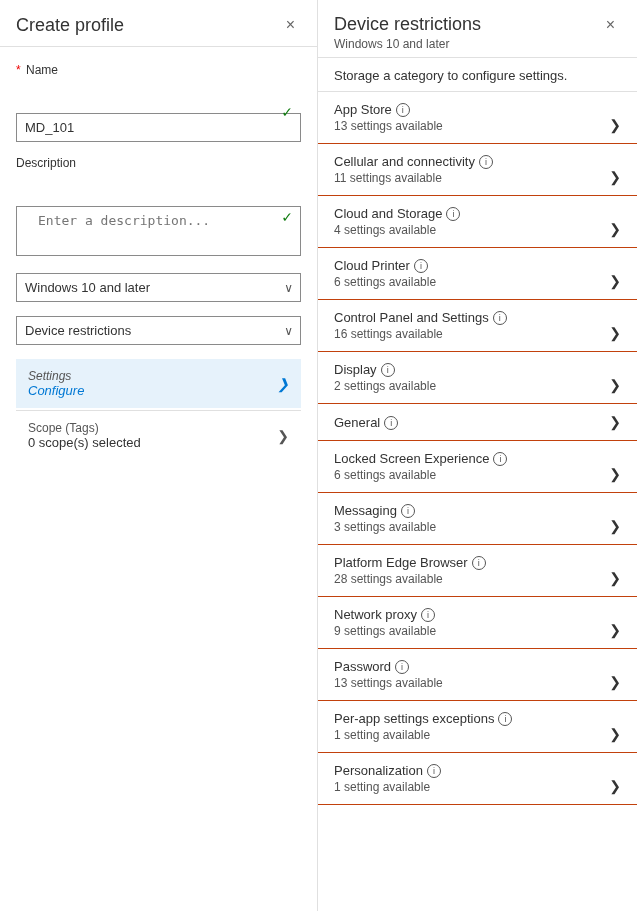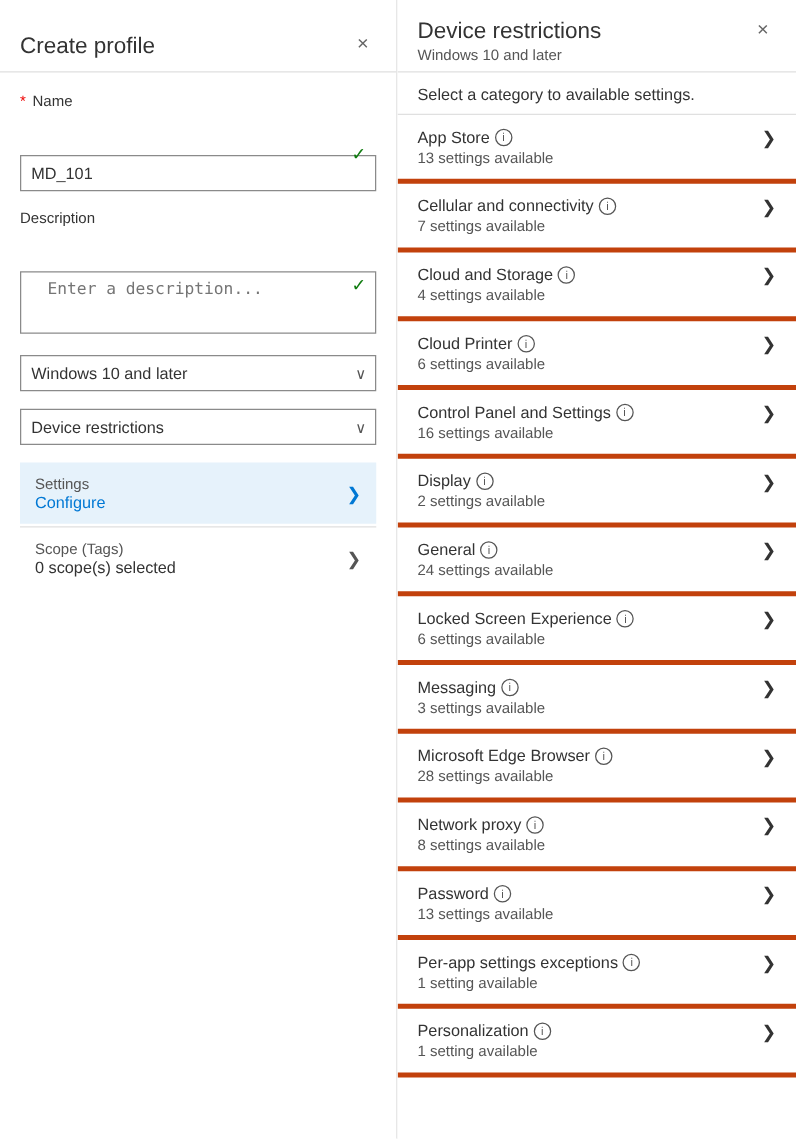--- a/index.html
+++ b/index.html
@@ -20,21 +20,21 @@
       border-right: 1px solid #e0e0e0;
       display: flex;
       flex-direction: column;
       padding: 0;
       background: #fff;
     }
     .panel-header {
       display: flex;
       align-items: center;
       justify-content: space-between;
-      padding: 25px 16px 10px 16px;
+      padding: 14px 16px 10px 16px;
       border-bottom: 1px solid #e0e0e0;
     }
     .panel-header-title {
       font-size: 18px;
       font-weight: 400;
       color: #333;
     }
     .close-btn {
       cursor: pointer;
       font-size: 16px;
@@ -115,20 +115,21 @@
     .nav-item {
       display: flex;
       align-items: center;
       justify-content: space-between;
       padding: 10px 12px;
       cursor: pointer;
       margin-bottom: 2px;
     }
     .nav-item.active {
       background: #e6f2fb;
+      font-style: italic;
     }
     .nav-item-label {
       font-size: 12px;
       color: #555;
     }
     .nav-item-value {
       font-size: 13px;
       color: #0078d4;
       font-weight: 500;
     }
@@ -203,24 +204,24 @@
       font-size: 13px;
       color: #333;
       border-bottom: 1px solid #e0e0e0;
     }
     .categories-list {
       flex: 1;
       overflow-y: auto;
     }
     .category-item {
       display: flex;
-      align-items: flex-start;
+      align-items: flex-end;
       justify-content: space-between;
       padding: 10px 16px;
-      border-bottom: 4px solid #c2410c;
+      border-bottom: 1px solid #c2410c;
       cursor: pointer;
     }
     .category-info {
       flex: 1;
     }
     .category-name {
       font-size: 13px;
       color: #333;
       display: flex;
       align-items: center;
@@ -323,41 +324,41 @@
 
 <div class="right-panel">
   <div class="right-header">
     <div class="right-header-info">
       <div class="right-title">Device restrictions</div>
       <div class="right-subtitle">Windows 10 and later</div>
     </div>
     <button class="right-close">×</button>
   </div>
 
-  <div class="right-description">Select a category to available settings.</div>
+  <div class="right-description">Storage a category to configure settings.</div>
 
   <div class="categories-list" id="categories-list">
 
   <div class="category-item">
       <div class="category-info">
         <div class="category-name">
           <span>App Store</span>
           <span class="info-icon">i</span>
         </div>
         <div class="category-count">13 settings available</div>
       </div>
       <span class="category-chevron">❯</span>
     </div>
       <div class="category-item">
       <div class="category-info">
         <div class="category-name">
           <span>Cellular and connectivity</span>
           <span class="info-icon">i</span>
         </div>
-        <div class="category-count">7 settings available</div>
+        <div class="category-count">11 settings available</div>
       </div>
       <span class="category-chevron">❯</span>
     </div>
       <div class="category-item">
       <div class="category-info">
         <div class="category-name">
           <span>Cloud and Storage</span>
           <span class="info-icon">i</span>
         </div>
         <div class="category-count">4 settings available</div>
@@ -393,21 +394,20 @@
         <div class="category-count">2 settings available</div>
       </div>
       <span class="category-chevron">❯</span>
     </div>
       <div class="category-item">
       <div class="category-info">
         <div class="category-name">
           <span>General</span>
           <span class="info-icon">i</span>
         </div>
-        <div class="category-count">24 settings available</div>
       </div>
       <span class="category-chevron">❯</span>
     </div>
       <div class="category-item">
       <div class="category-info">
         <div class="category-name">
           <span>Locked Screen Experience</span>
           <span class="info-icon">i</span>
         </div>
         <div class="category-count">6 settings available</div>
@@ -420,34 +420,34 @@
           <span>Messaging</span>
           <span class="info-icon">i</span>
         </div>
         <div class="category-count">3 settings available</div>
       </div>
       <span class="category-chevron">❯</span>
     </div>
       <div class="category-item">
       <div class="category-info">
         <div class="category-name">
-          <span>Microsoft Edge Browser</span>
+          <span>Platform Edge Browser</span>
           <span class="info-icon">i</span>
         </div>
         <div class="category-count">28 settings available</div>
       </div>
       <span class="category-chevron">❯</span>
     </div>
       <div class="category-item">
       <div class="category-info">
         <div class="category-name">
           <span>Network proxy</span>
           <span class="info-icon">i</span>
         </div>
-        <div class="category-count">8 settings available</div>
+        <div class="category-count">9 settings available</div>
       </div>
       <span class="category-chevron">❯</span>
     </div>
       <div class="category-item">
       <div class="category-info">
         <div class="category-name">
           <span>Password</span>
           <span class="info-icon">i</span>
         </div>
         <div class="category-count">13 settings available</div>

